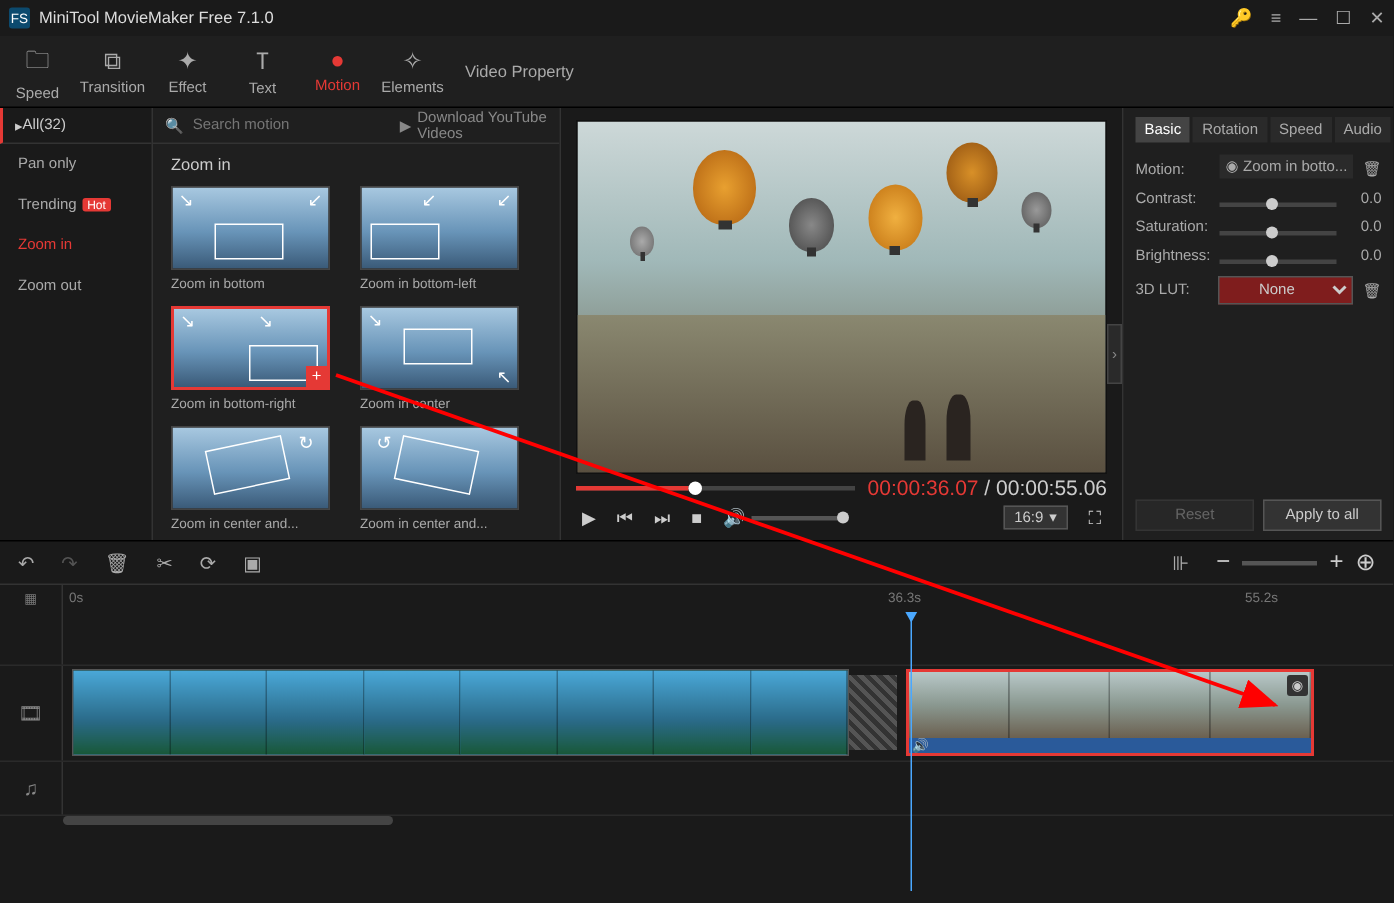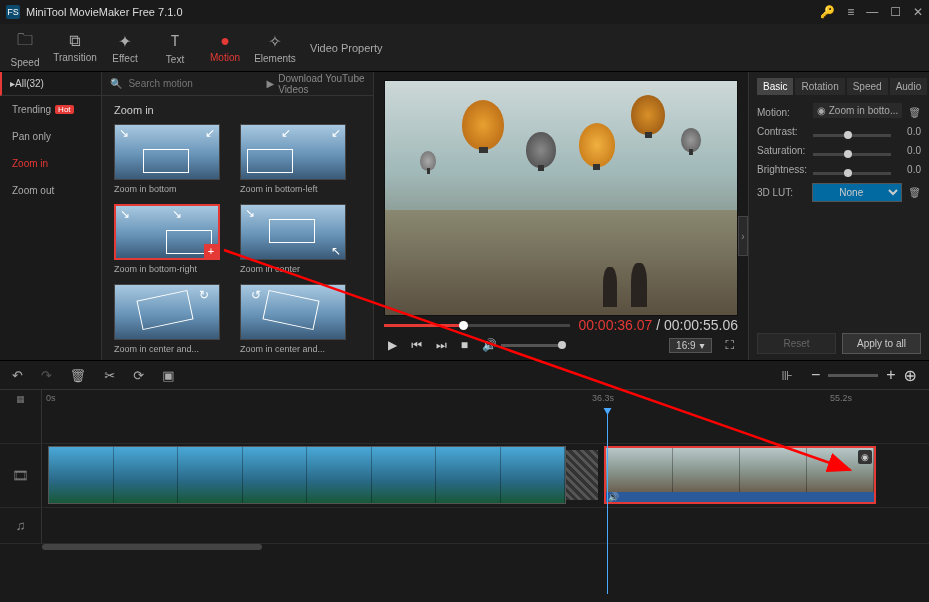--- a/index.html
+++ b/index.html
@@ -64,21 +64,21 @@
 .props .tabs { display: flex; gap: 2px; }
 .props .tabs .t { padding: 3px 6px; background: #2a2a2a; cursor: pointer; font-size:10px;}
 .props .tabs .t.active { background: #444; color: #fff; }
 .props .row { display: flex; align-items: flex-end; gap: 6px; }
 .props .row .lab { width: 50px; }
 .props .row .sld { flex: 1; height: 3px; background: #444; position: relative; }
 .props .row .sld .h { position:absolute; left:40%; top:-3px; width:8px;height:8px;border-radius:50%;background:#ccc;}
 .props .row .val { width: 24px; text-align: right; }
 .props .motion-val { flex:1; background:#2a2a2a; padding:2px 4px; display:flex;align-items:center;gap:3px; overflow:hidden;white-space:nowrap;}
 .props .lut { display:flex;align-items:center;gap:6px;}
-.props .lut select { background:#0369a1;border:1px solid #555;color:#ccc;font-size:10px;padding:2px 22px;flex:1;}
+.props .lut select { background:#7f1d1d;border:1px solid #555;color:#ccc;font-size:10px;padding:2px 22px;flex:1;}
 .props .btns { display: flex; gap: 6px; margin-top: auto; }
 .props .btns button { flex: 1; background: #333; border: 1px solid #555; color: #ccc; font-size: 10px; padding: 4px; cursor: pointer; }
 .props .btns button:disabled { opacity: 0.4; }
 .props .trash{cursor:pointer;}
 
 .tl-tools { height: 30px; background: #1a1a1a; border-top: 1px solid #000; border-bottom: 1px solid #333; display: flex; align-items: center; padding: 0 12px; gap: 18px; }
 .tl-tools .ico { font-size: 13px; color: #aaa; cursor: pointer; }
 .tl-tools .spacer { flex: 1; }
 .tl-tools .zoom { display: flex; align-items: center; gap: 8px; }
 .tl-tools .zoom .bar { width: 50px; height: 3px; background: #555; }
@@ -150,25 +150,25 @@
       <span class="ico">✧</span>
       <span>Elements</span>
     </div>
   <div class="prop-head">Video Property</div>
 </div>
 
 <div class="main">
 
   <div class="left">
     <div class="filter-row">▸ <span>All(32)</span></div>
+    <div class="cat">Pan only</div>
     <div class="cat">
         <span>Trending</span>
         <span class="hot">Hot</span>
       </div>
-    <div class="cat">Pan only</div>
     <div class="cat active">Zoom in</div>
     <div class="cat">Zoom out</div>
   </div>
 
   <div class="mid">
     <div class="search-row">
       <span>🔍</span>
       <input placeholder="Search motion" style="">
       <span class="yt">
           <span>▶</span>

